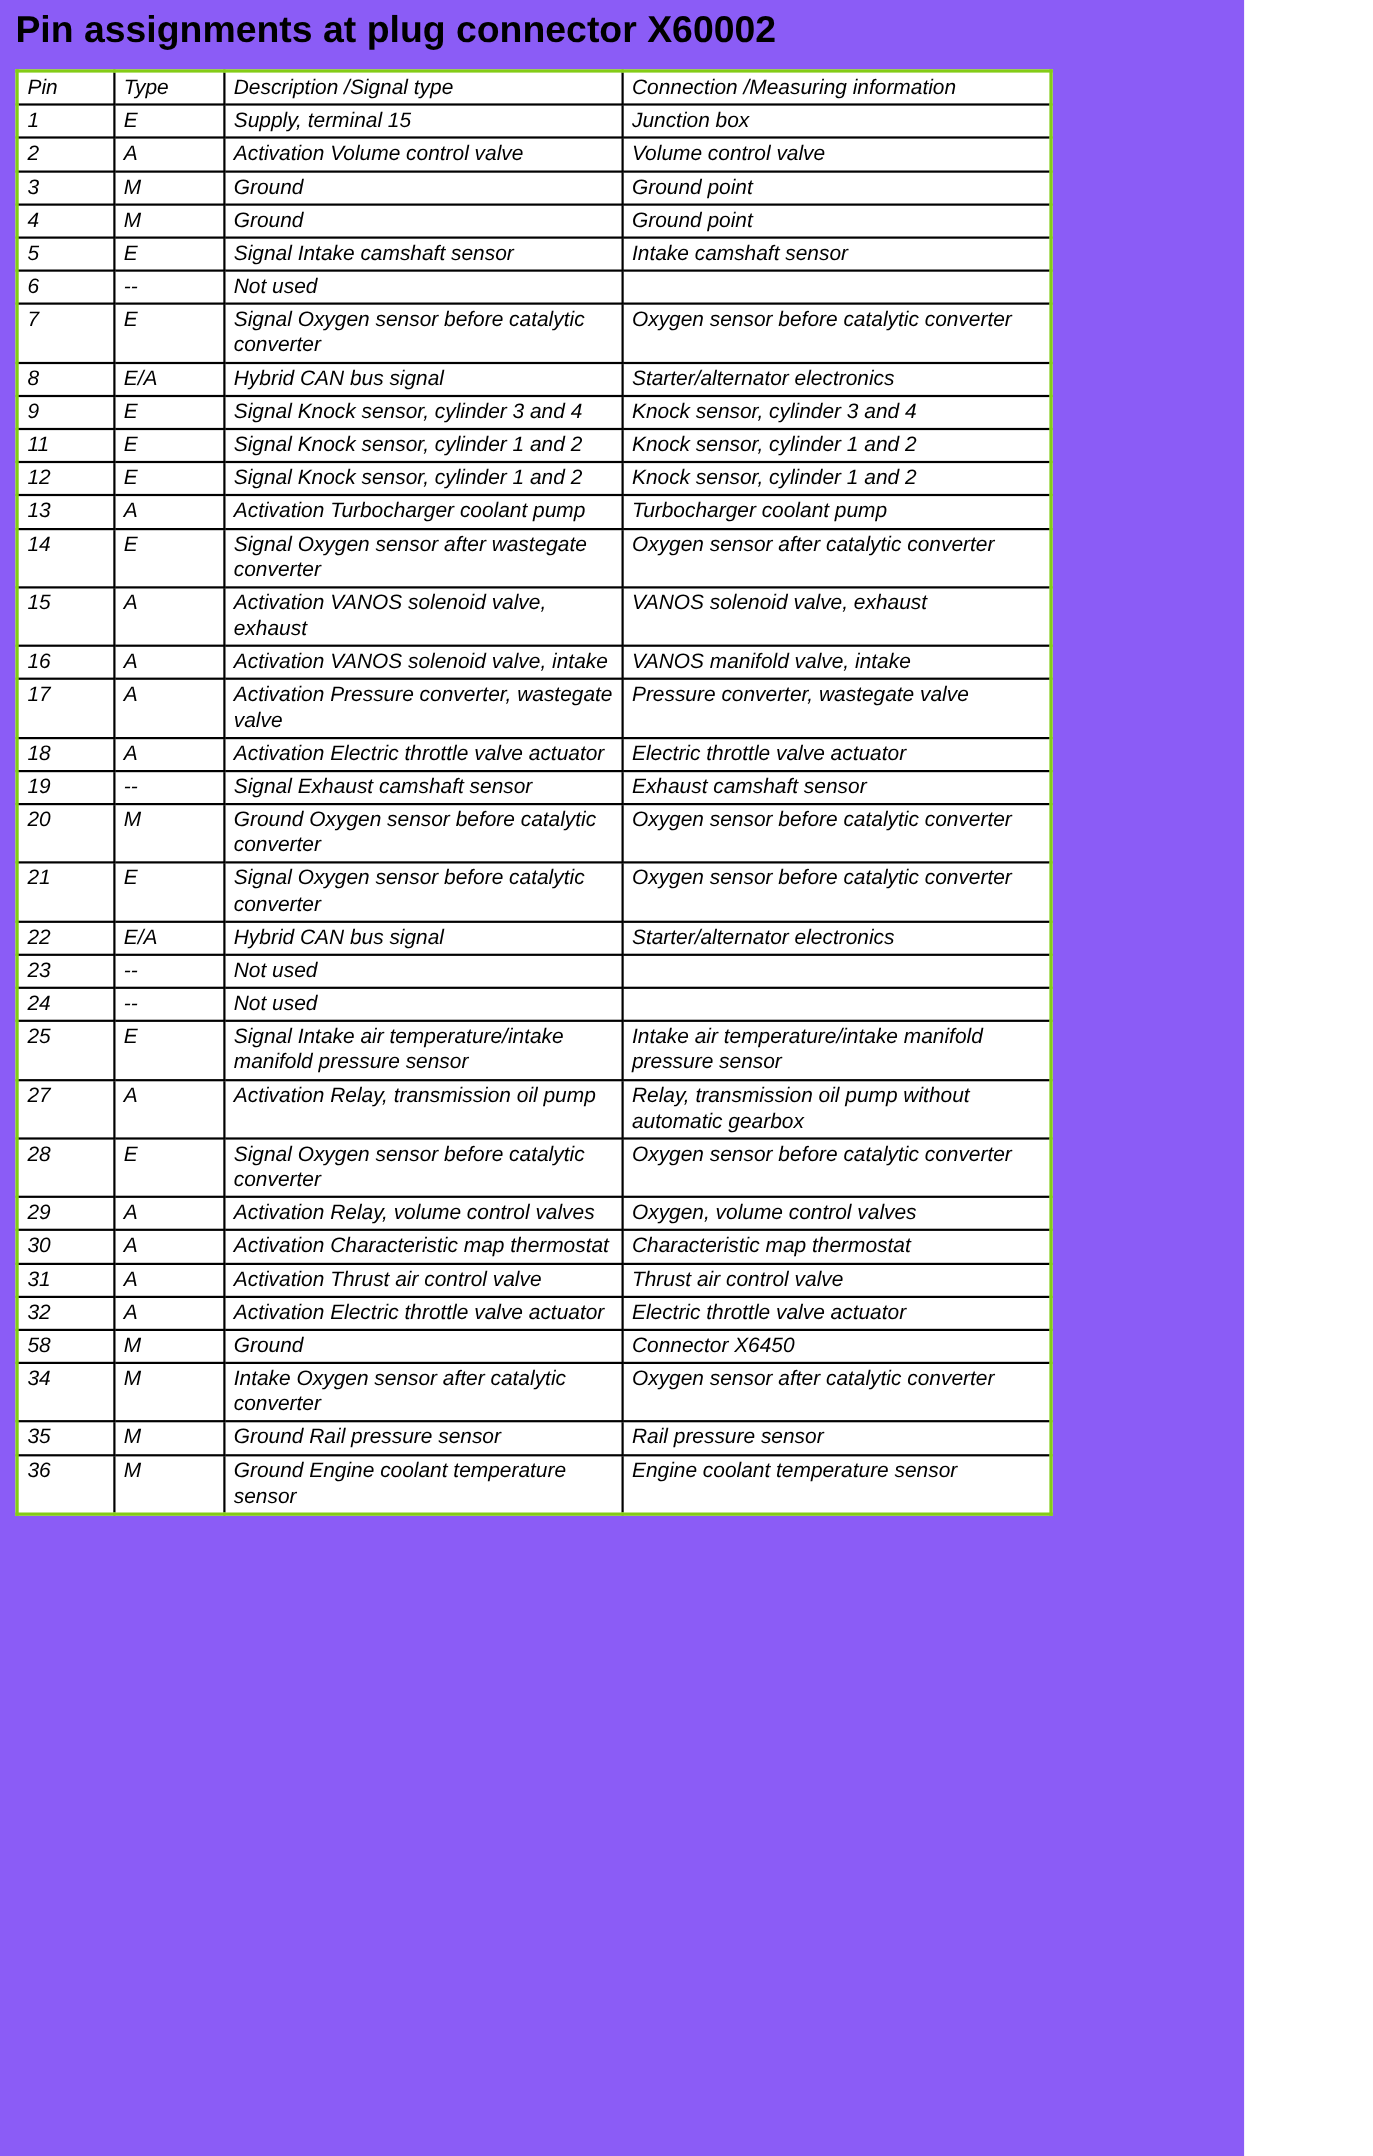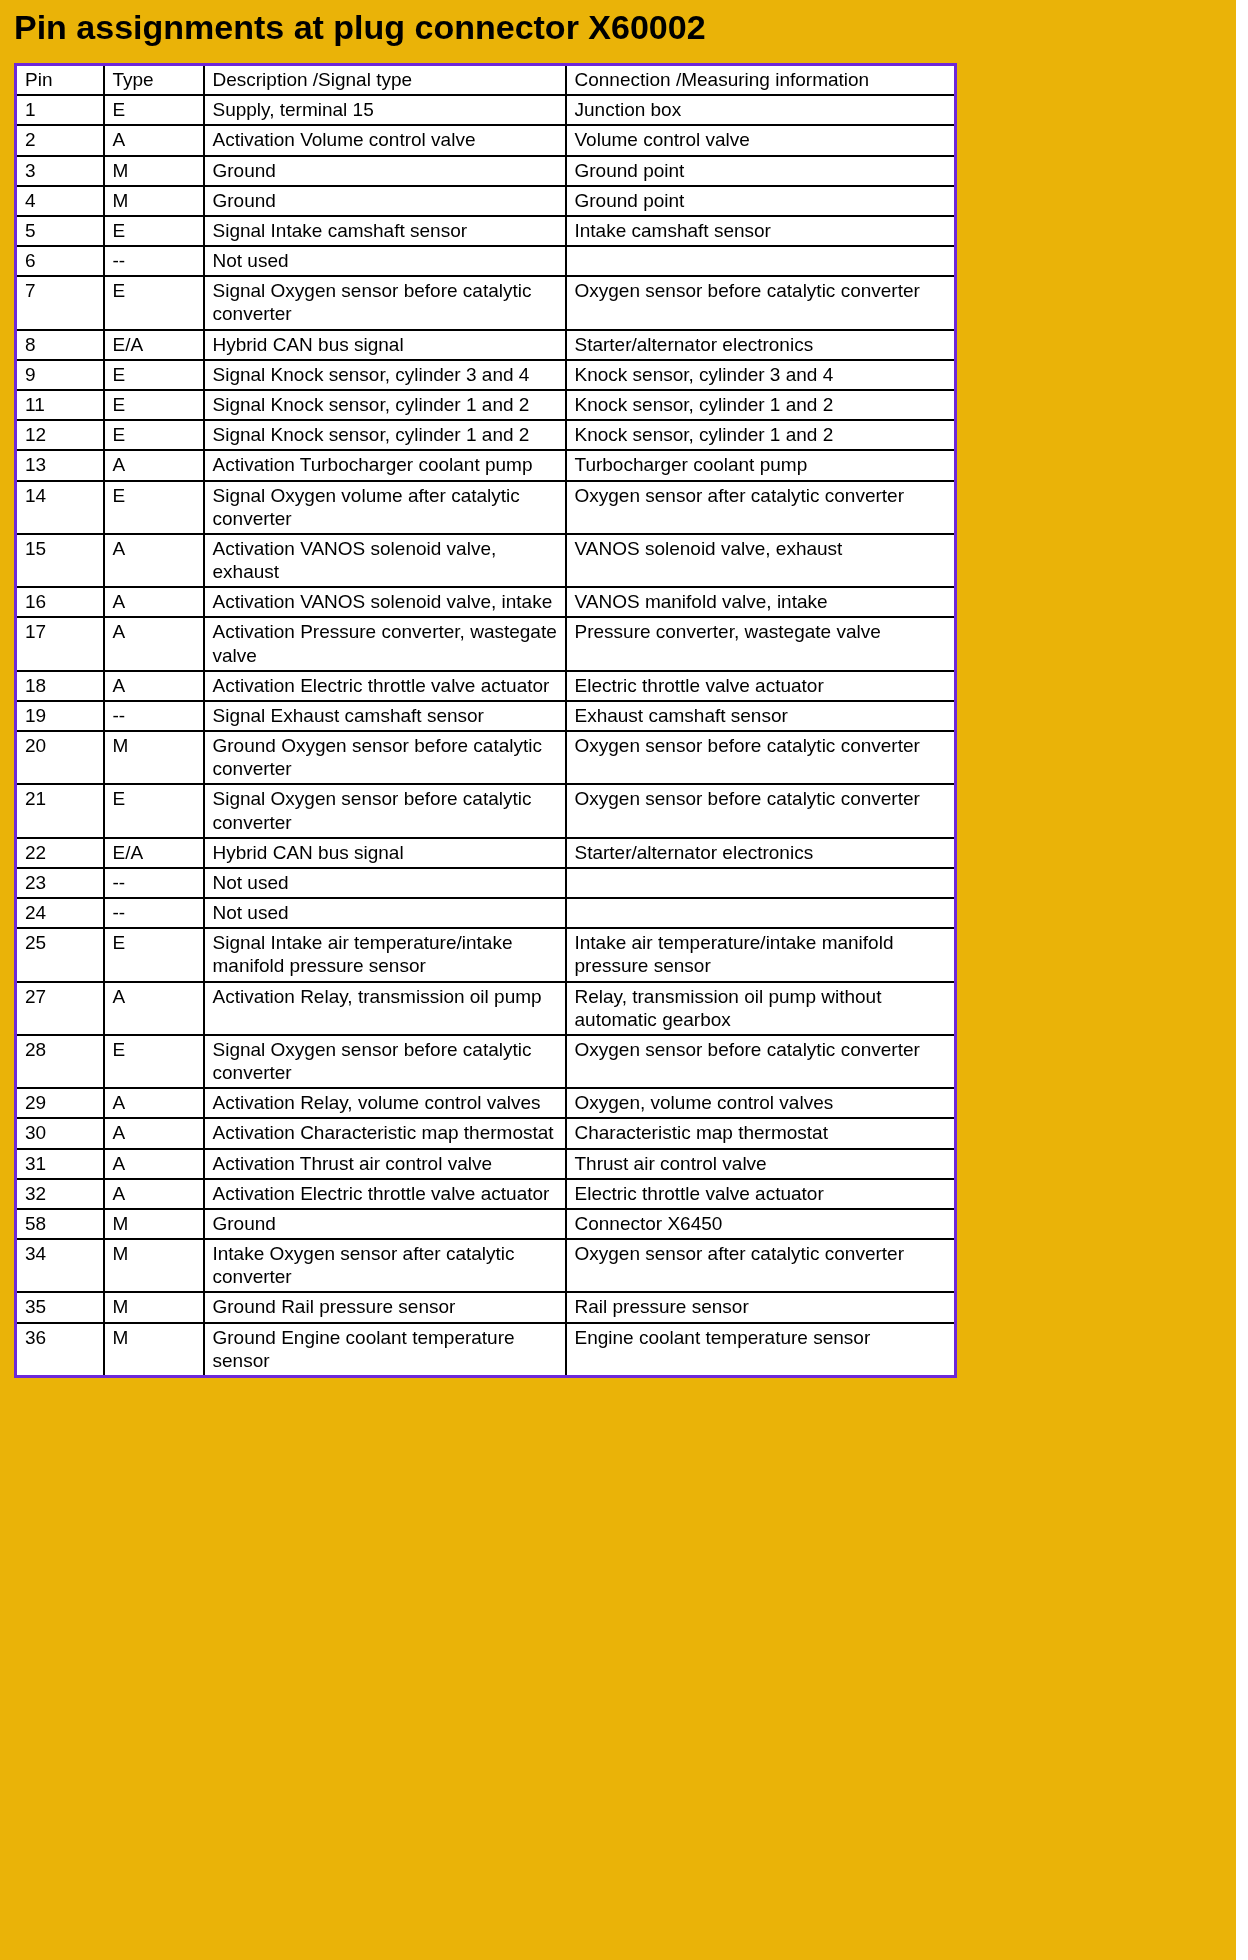--- a/index.html
+++ b/index.html
@@ -4,38 +4,39 @@
 <style>
   html, body {
     margin: 0;
     padding: 0;
     background: #ffffff;
     color: #000000;
     font-family: "Liberation Sans", "DejaVu Sans", sans-serif;
   }
   .page {
     position: relative;
-    width: 1236px;
+    width: 1131px;
     min-height: 1960px;
-    background: #eab308;
+    background: #8b5cf6;
     box-sizing: border-box;
     padding: 8px 0 0 14px;
   }
   .page-title {
     font-size: 34px;
     font-weight: bold;
     letter-spacing: 0px;
     margin: 0 0 16px 0;
     line-height: 1.15;
   }
   table.pin-table {
     border-collapse: collapse;
     table-layout: fixed;
-    border: 3px solid #6d28d9;
+    border: 3px solid #84cc16;
     background: #fff;
+    font-style: italic;
   }
   table.pin-table th,
   table.pin-table td {
     border: 2px solid #000;
     font-size: 19px;
     font-weight: normal;
     line-height: 1.22;
     text-align: left;
     vertical-align: top;
     padding: 2px 6px 3px 8px;
@@ -138,21 +139,21 @@
         </tr>
         <tr>
           <td>13</td>
           <td>A</td>
           <td>Activation Turbocharger coolant pump</td>
           <td>Turbocharger coolant pump</td>
         </tr>
         <tr>
           <td>14</td>
           <td>E</td>
-          <td>Signal Oxygen volume after catalytic converter</td>
+          <td>Signal Oxygen sensor after wastegate converter</td>
           <td>Oxygen sensor after catalytic converter</td>
         </tr>
         <tr>
           <td>15</td>
           <td>A</td>
           <td>Activation VANOS solenoid valve, exhaust</td>
           <td>VANOS solenoid valve, exhaust</td>
         </tr>
         <tr>
           <td>16</td>

